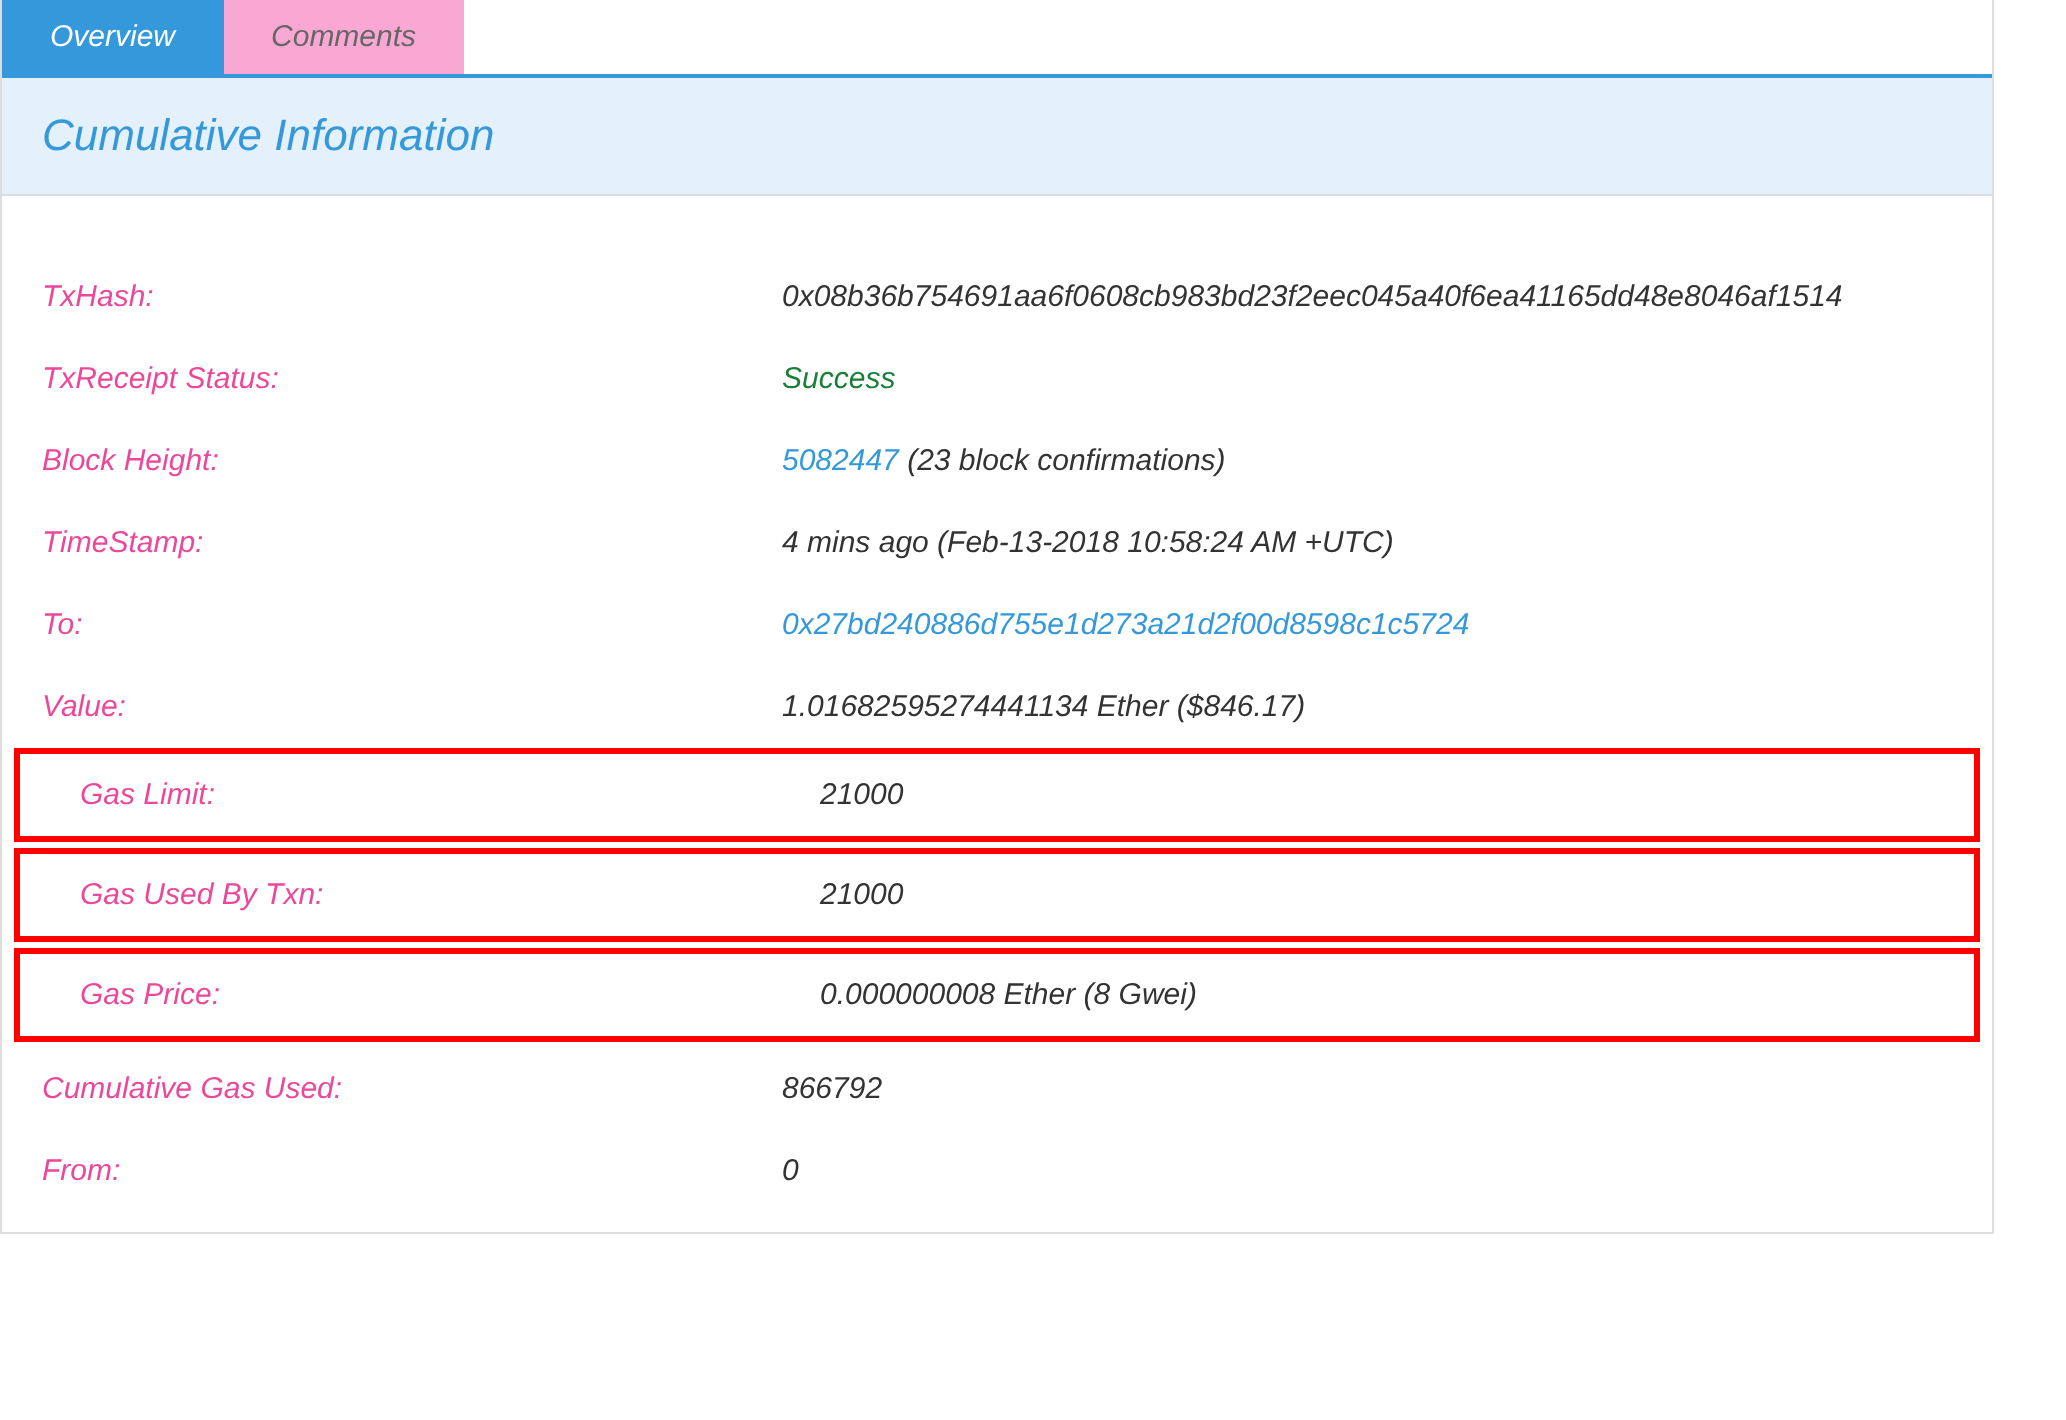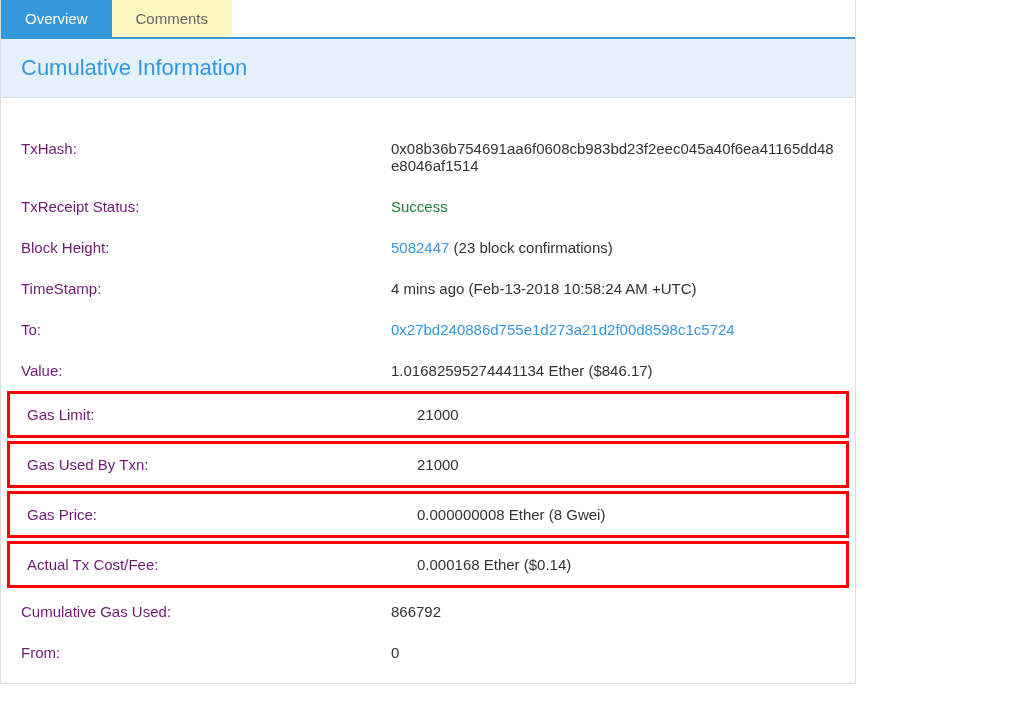--- a/index.html
+++ b/index.html
@@ -2,35 +2,36 @@
 <html><head>
   <meta charset="utf-8">
   <style>
     * { box-sizing: border-box; margin: 0; padding: 0; }
     body {
       font-family: -apple-system, BlinkMacSystemFont, "Segoe UI", Helvetica, Arial, sans-serif;
       background: #fff;
       color: #333;
     }
     .container {
-      width: 856px;
+      width: 997px;
       border: 1px solid #ddd;
       border-top: none;
       background: #fff;
+      font-style: italic;
     }
     .tabs {
       display: flex;
       border-bottom: 2px solid #3498db;
       background: #fff;
     }
     .tab {
       padding: 10px 24px;
       cursor: pointer;
       font-size: 15px;
-      background: #fef9c3;
+      background: #f9a8d4;
       color: #666;
     }
     .tab.active {
       background: #3498db;
       color: #fff;
     }
     .panel-title {
       background: #e4f1fb;
       color: #3498db;
       font-size: 22px;
@@ -43,43 +44,42 @@
     }
     .row {
       display: flex;
       padding: 12px 20px;
       font-size: 15px;
       align-items: baseline;
     }
     .label {
       width: 370px;
       flex-shrink: 0;
-      color: #701a75;
+      color: #ec4899;
     }
     .value {
       color: #333;
       word-break: break-all;
     }
     .value .link {
       color: #3498db;
     }
     .value .success {
       color: #1a7f37;
     }
     .value .muted {
       color: #333;
     }
     .highlight-box {
       border: 3px solid #ff0000;
       margin: 0 6px 3px 6px;
     }
     .highlight-box .row {
-      padding-left: 17px;
+      padding-left: 30px;
       padding-right: 14px;
-      gap: 20px;
     }
   </style>
 </head>
 <body>
 
 <div class="container">
 
   <div class="tabs">
     <div class="tab active">Overview</div>
     <div class="tab">Comments</div>
@@ -134,26 +134,20 @@
       </div>
     </div>
 
     <div class="highlight-box">
       <div class="row">
         <div class="label">Gas Price:</div>
         <div class="value">0.000000008 Ether (8 Gwei)</div>
       </div>
     </div>
 
-    <div class="highlight-box">
-      <div class="row">
-        <div class="label">Actual Tx Cost/Fee:</div>
-        <div class="value">0.000168 Ether ($0.14)</div>
-      </div>
-    </div>
 
     <div class="row">
       <div class="label">Cumulative Gas Used:</div>
       <div class="value">866792</div>
     </div>
 
     <div class="row">
       <div class="label">From:</div>
       <div class="value">0</div>
     </div>

